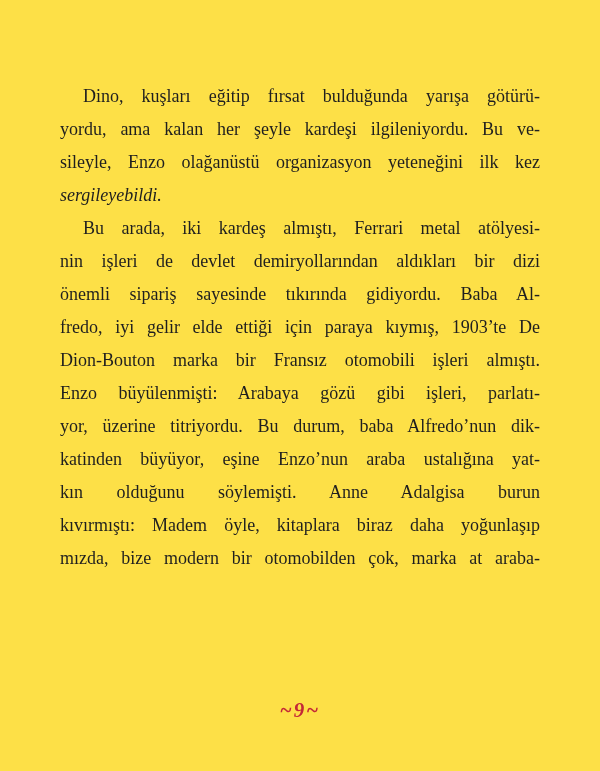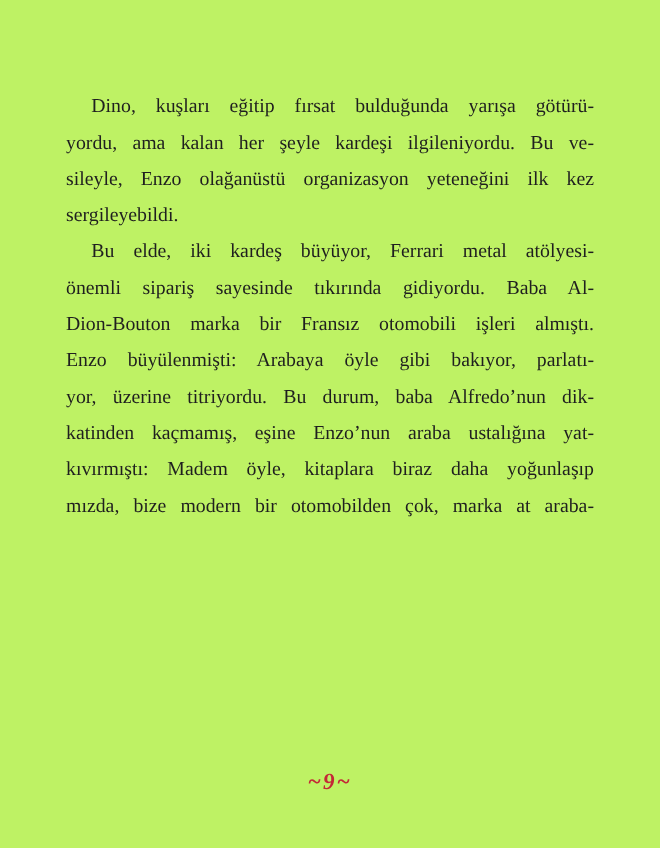--- a/index.html
+++ b/index.html
@@ -7,21 +7,21 @@
     padding: 0;
     width: 600px;
     height: 771px;
     background: #ffffff;
     overflow: hidden;
   }
   .book-page {
     position: relative;
     width: 600px;
     height: 771px;
-    background: #bef264;
+    background: #fde047;
     font-family: "Liberation Serif", "DejaVu Serif", serif;
   }
   .text-block {
     position: absolute;
     left: 60px;
     top: 80px;
     width: 480px;
     color: #1f1f1f;
     font-size: 18px;
   }
@@ -30,20 +30,21 @@
     line-height: 33px;
     text-align: justify;
     text-align-last: justify;
     overflow: hidden;
   }
   .line.indent {
     padding-left: 23px;
   }
   .line.last {
     text-align-last: left;
+    font-style: italic;
   }
   .page-footer {
     position: absolute;
     left: 0;
     top: 698px;
     width: 600px;
     text-align: center;
   }
   .page-number {
     font-family: "Liberation Serif", "DejaVu Serif", serif;
@@ -56,25 +57,28 @@
 </style>
 </head>
 <body>
 
 <div class="book-page">
   <div class="text-block">
       <div class="line indent">Dino, kuşları eğitip fırsat bulduğunda yarışa götürü-</div>
       <div class="line">yordu, ama kalan her şeyle kardeşi ilgileniyordu. Bu ve-</div>
       <div class="line">sileyle, Enzo olağanüstü organizasyon yeteneğini ilk kez</div>
       <div class="line last">sergileyebildi.</div>
-      <div class="line indent">Bu elde, iki kardeş büyüyor, Ferrari metal atölyesi-</div>
+      <div class="line indent">Bu arada, iki kardeş almıştı, Ferrari metal atölyesi-</div>
+      <div class="line">nin işleri de devlet demiryollarından aldıkları bir dizi</div>
       <div class="line">önemli sipariş sayesinde tıkırında gidiyordu. Baba Al-</div>
+      <div class="line">fredo, iyi gelir elde ettiği için paraya kıymış, 1903’te De</div>
       <div class="line">Dion-Bouton marka bir Fransız otomobili işleri almıştı.</div>
-      <div class="line">Enzo büyülenmişti: Arabaya öyle gibi bakıyor, parlatı-</div>
+      <div class="line">Enzo büyülenmişti: Arabaya gözü gibi işleri, parlatı-</div>
       <div class="line">yor, üzerine titriyordu. Bu durum, baba Alfredo’nun dik-</div>
-      <div class="line">katinden kaçmamış, eşine Enzo’nun araba ustalığına yat-</div>
+      <div class="line">katinden büyüyor, eşine Enzo’nun araba ustalığına yat-</div>
+      <div class="line">kın olduğunu söylemişti. Anne Adalgisa burun</div>
       <div class="line">kıvırmıştı: Madem öyle, kitaplara biraz daha yoğunlaşıp</div>
       <div class="line">mızda, bize modern bir otomobilden çok, marka at araba-</div>
     </div>
   <div class="page-footer">
     <span class="page-number">~9~</span>
   </div>
 </div>
 
 </body></html>

